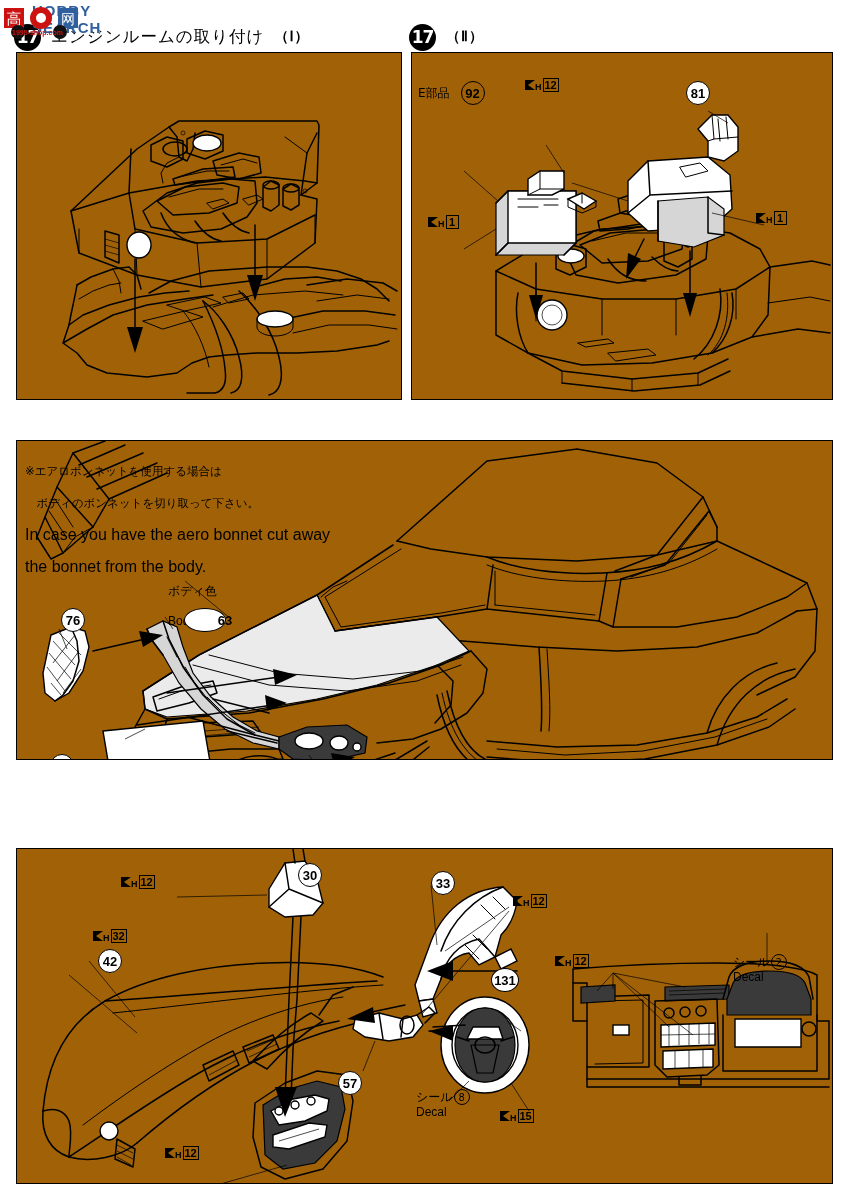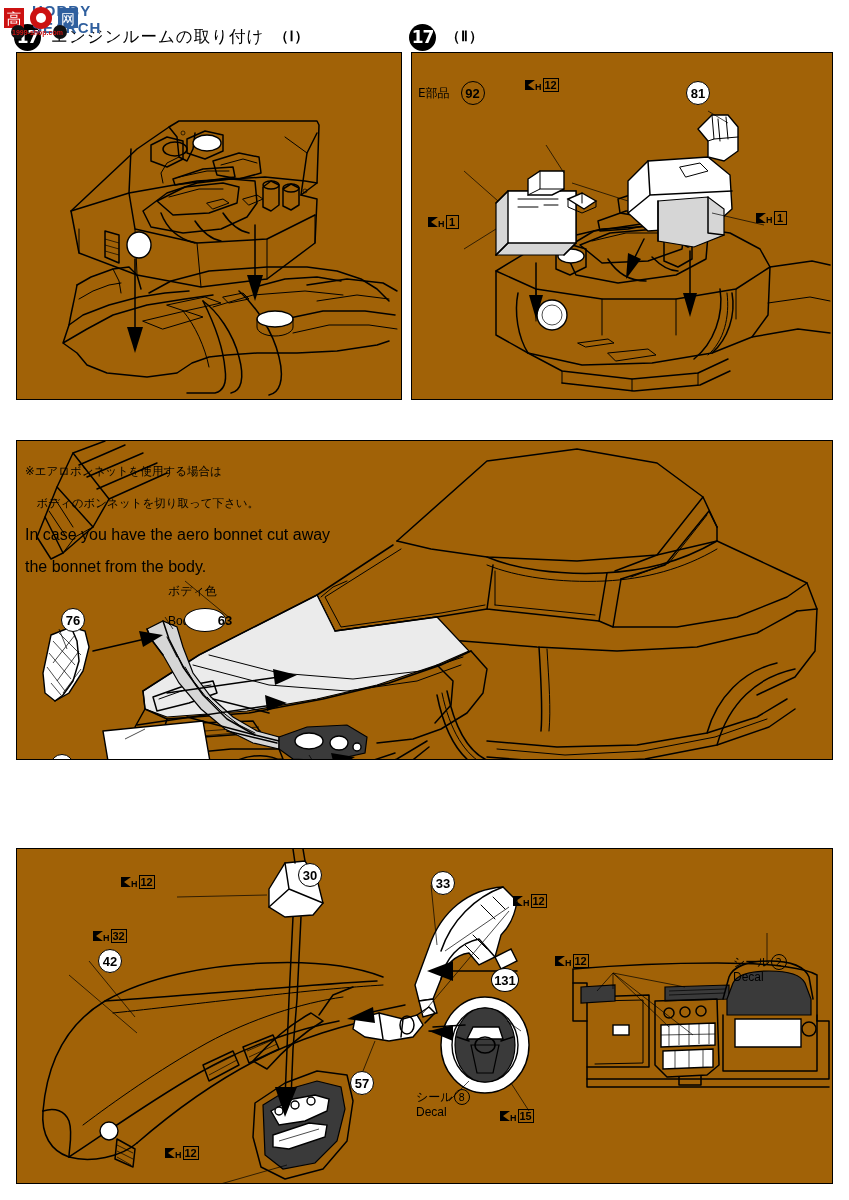--- a/index.html
+++ b/index.html
@@ -758,21 +758,21 @@
     <div class="partno" style="left:414px; top:22px;">33</div>
 
     <div class="ph" style="left:496px; top:45px;">
       <span class="head"></span>
       <span class="sub">H</span>
       <span class="box">12</span>
     </div>
 
     <div class="partno wide" style="left:474px; top:119px;">131</div>
 
-    <div class="partno" style="left:333px; top:222px;">57</div>
+    <div class="partno" style="left:321px; top:222px;">57</div>
 
     <div class="ph" style="left:538px; top:105px;">
       <span class="head"></span>
       <span class="sub">H</span>
       <span class="box">12</span>
     </div>
 
     <div class="decal" style="left:399px; top:240px;">
       <div class="row">
         <span>シール</span>

